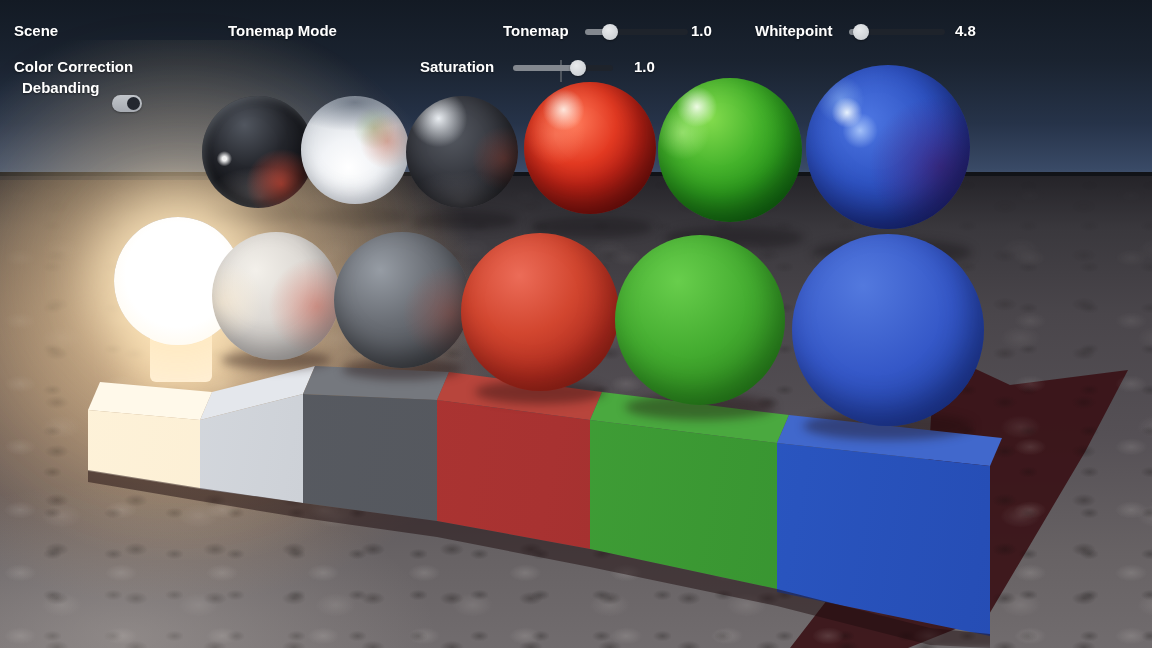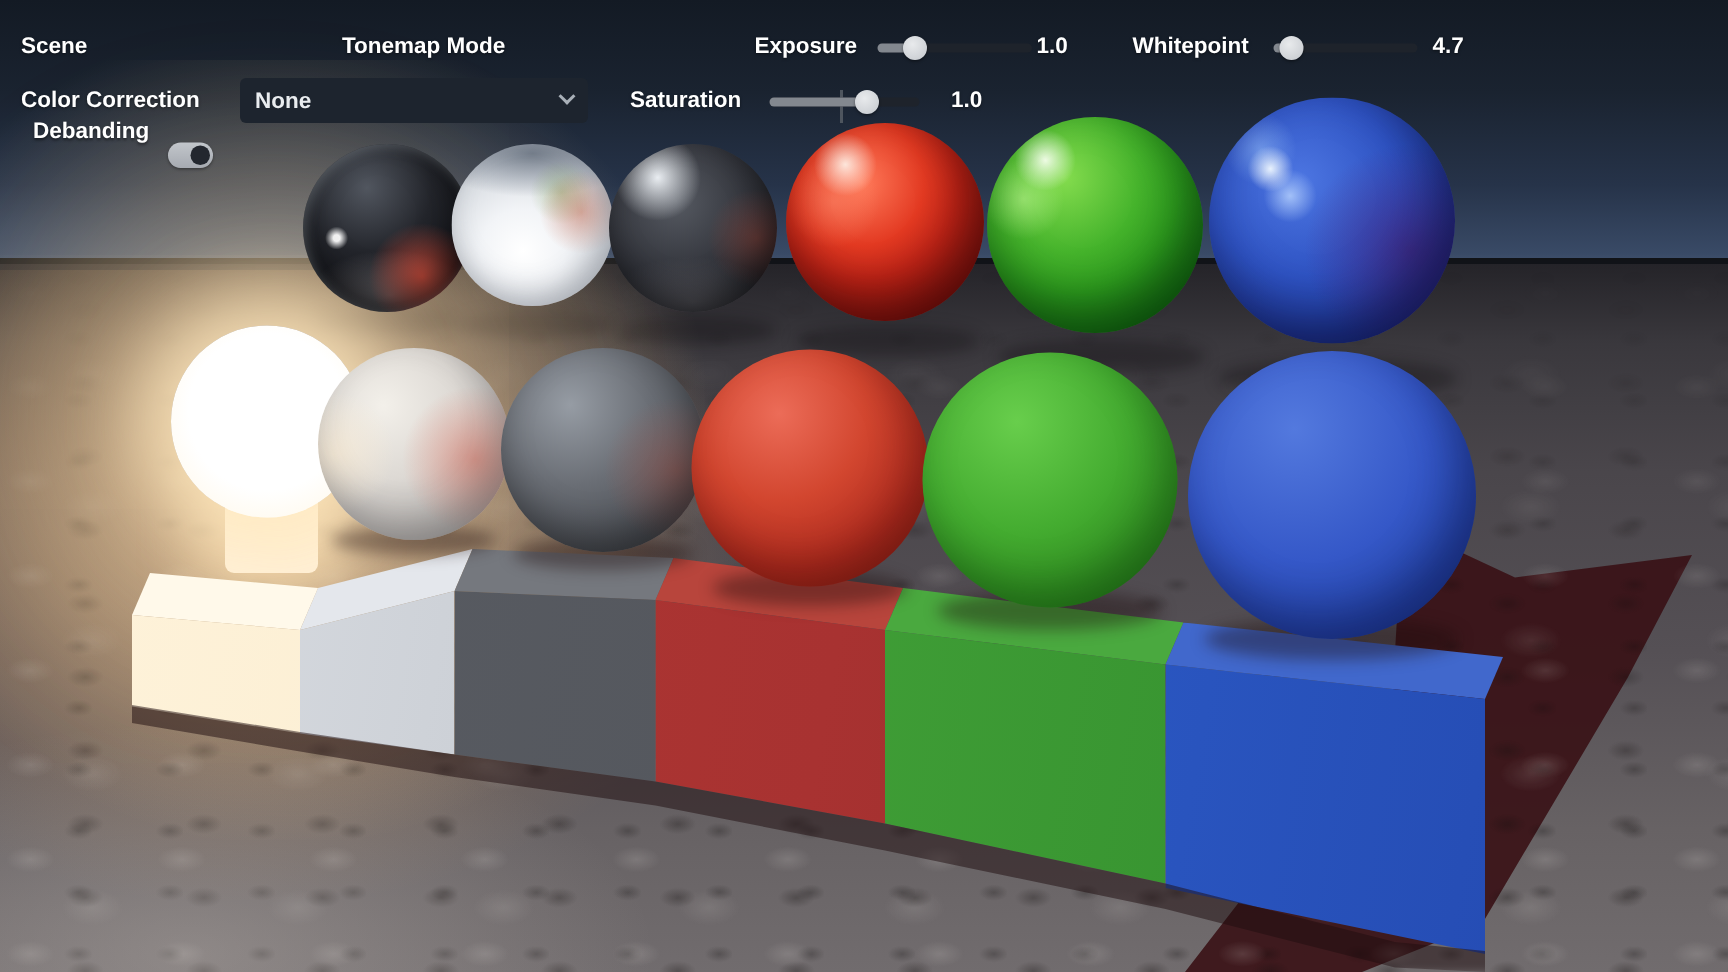--- a/index.html
+++ b/index.html
@@ -216,41 +216,37 @@
     <div class="sphere g-red"></div>
     <div class="sphere g-green"></div>
     <div class="sphere g-blue"></div>
   </div>
 
   <div class="ui">
     <span class="lbl lbl-scene">Scene</span>
 
     <span class="lbl lbl-tonemap">Tonemap Mode</span>
 
-    <span class="lbl lbl-exposure">Exposure</span>
+    <span class="lbl lbl-exposure">Tonemap</span>
     <div class="slider slider-pos-exposure">
       <div class="slider-track"></div>
       <div class="slider-fill" style="width:24%"></div>
       <div class="slider-handle" style="left:24%"></div>
     </div>
     <span class="val val-exposure">1.0</span>
 
     <span class="lbl lbl-whitepoint">Whitepoint</span>
     <div class="slider slider-pos-whitepoint">
       <div class="slider-track"></div>
       <div class="slider-fill" style="width:12%"></div>
       <div class="slider-handle" style="left:12%"></div>
     </div>
-    <span class="val val-whitepoint">4.7</span>
+    <span class="val val-whitepoint">4.8</span>
 
     <span class="lbl lbl-cc">Color Correction</span>
-    <div class="dropdown dd-cc">
-      <span style="position:static">None</span>
-      <span class="chev"></span>
-    </div>
 
     <span class="lbl lbl-sat">Saturation</span>
     <div class="slider slider-pos-saturation">
       <div class="slider-tick" style="left:48%"></div>
       <div class="slider-track"></div>
       <div class="slider-fill" style="width:65%"></div>
       <div class="slider-handle" style="left:65%"></div>
     </div>
     <span class="val val-sat">1.0</span>
 

